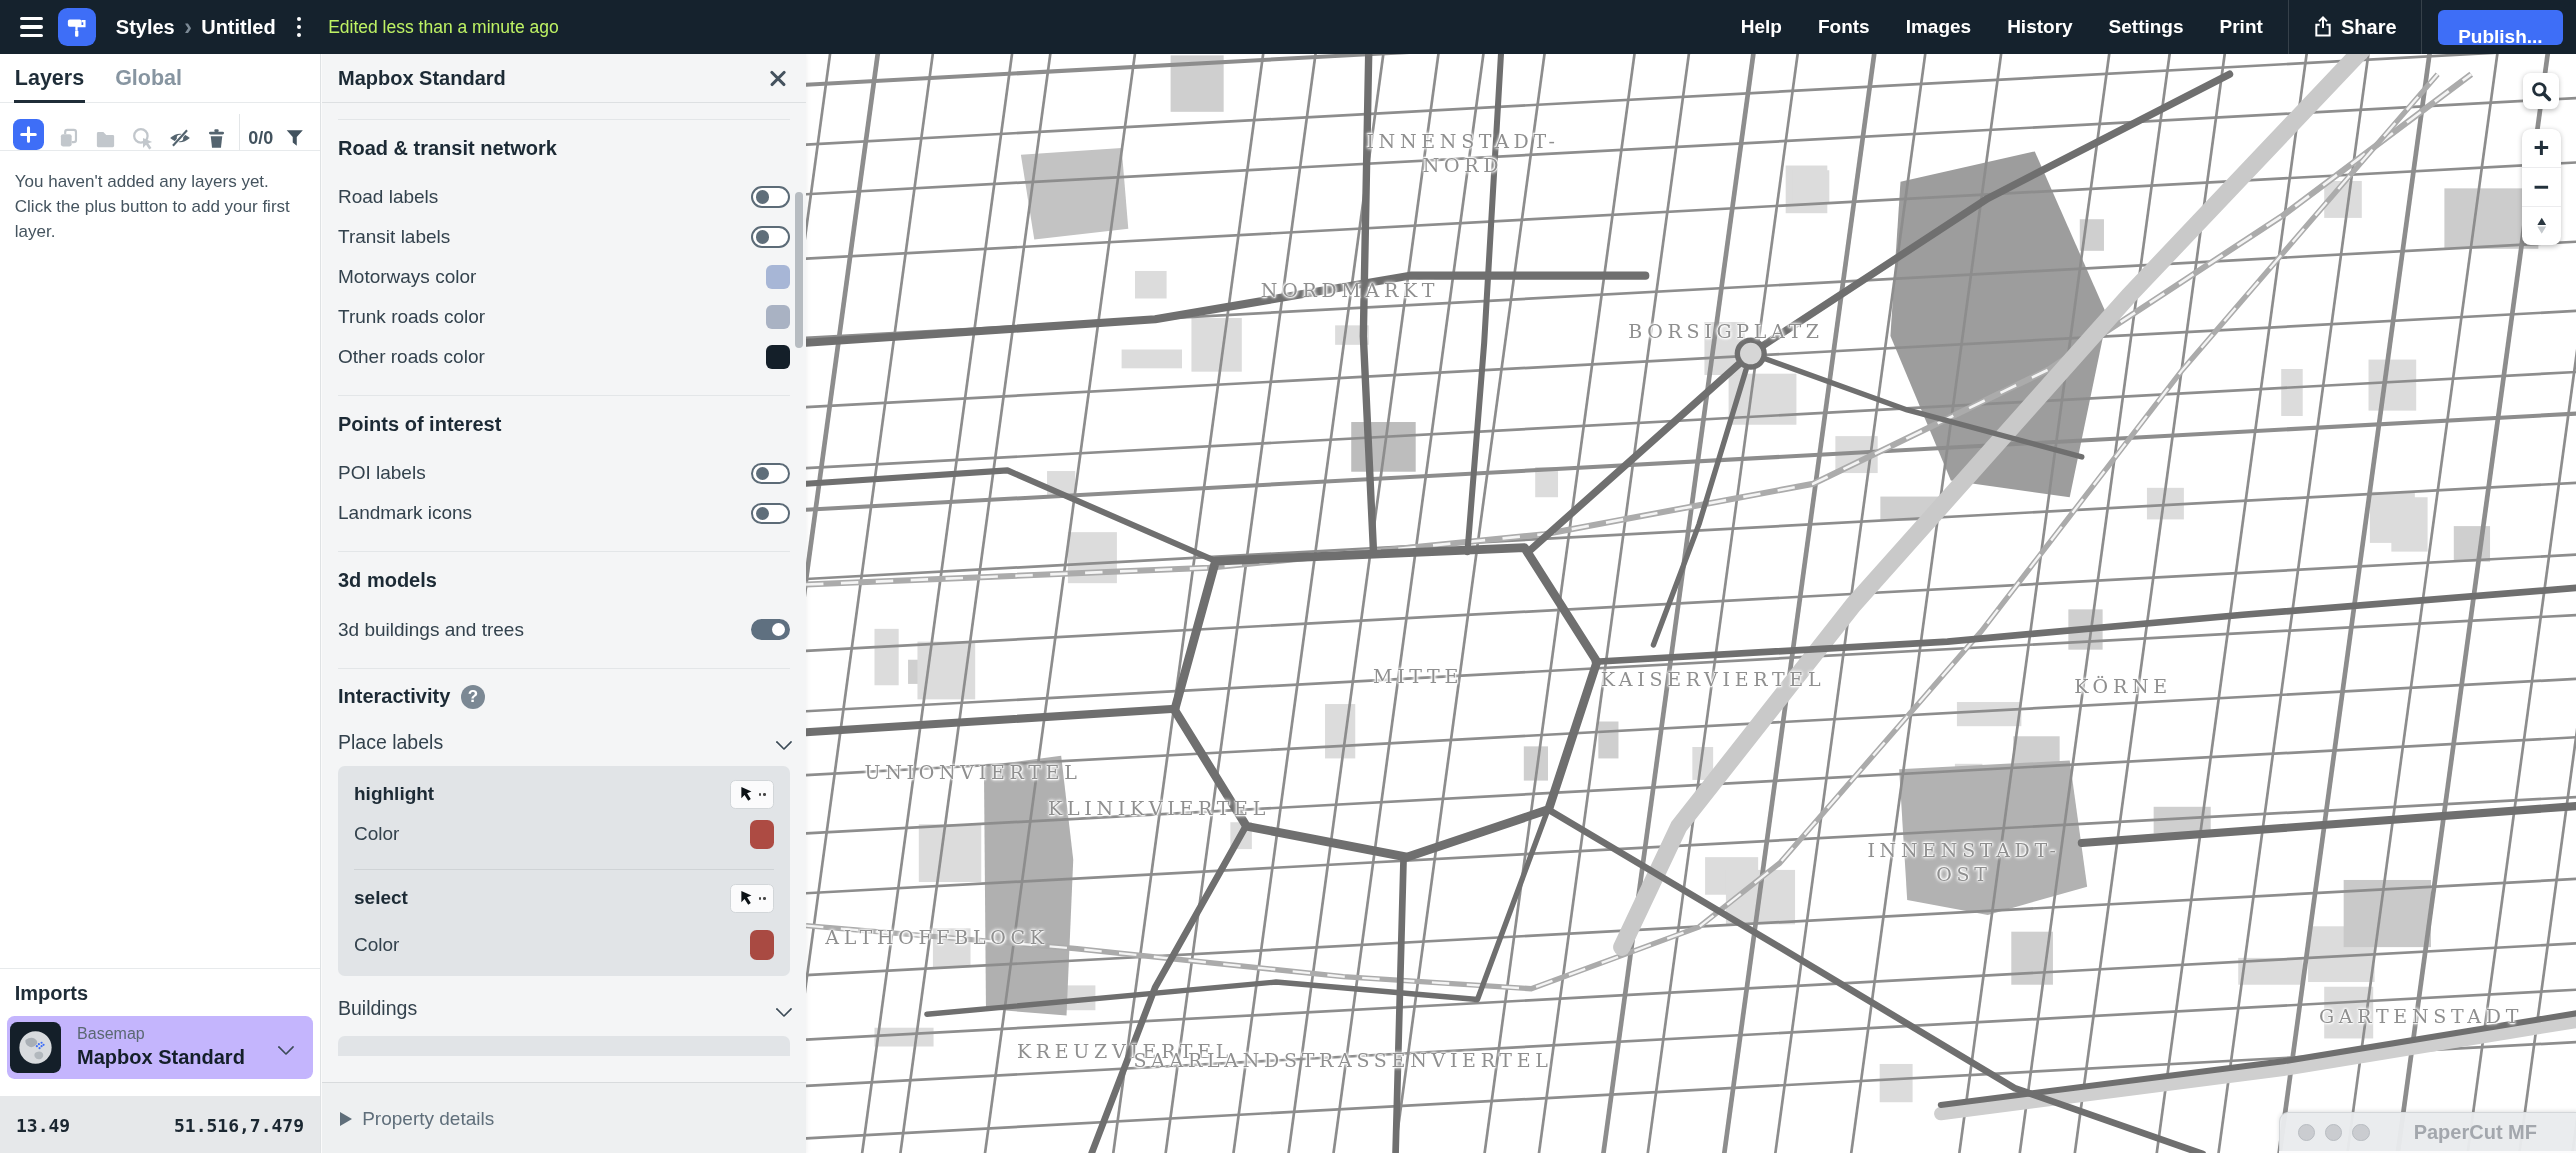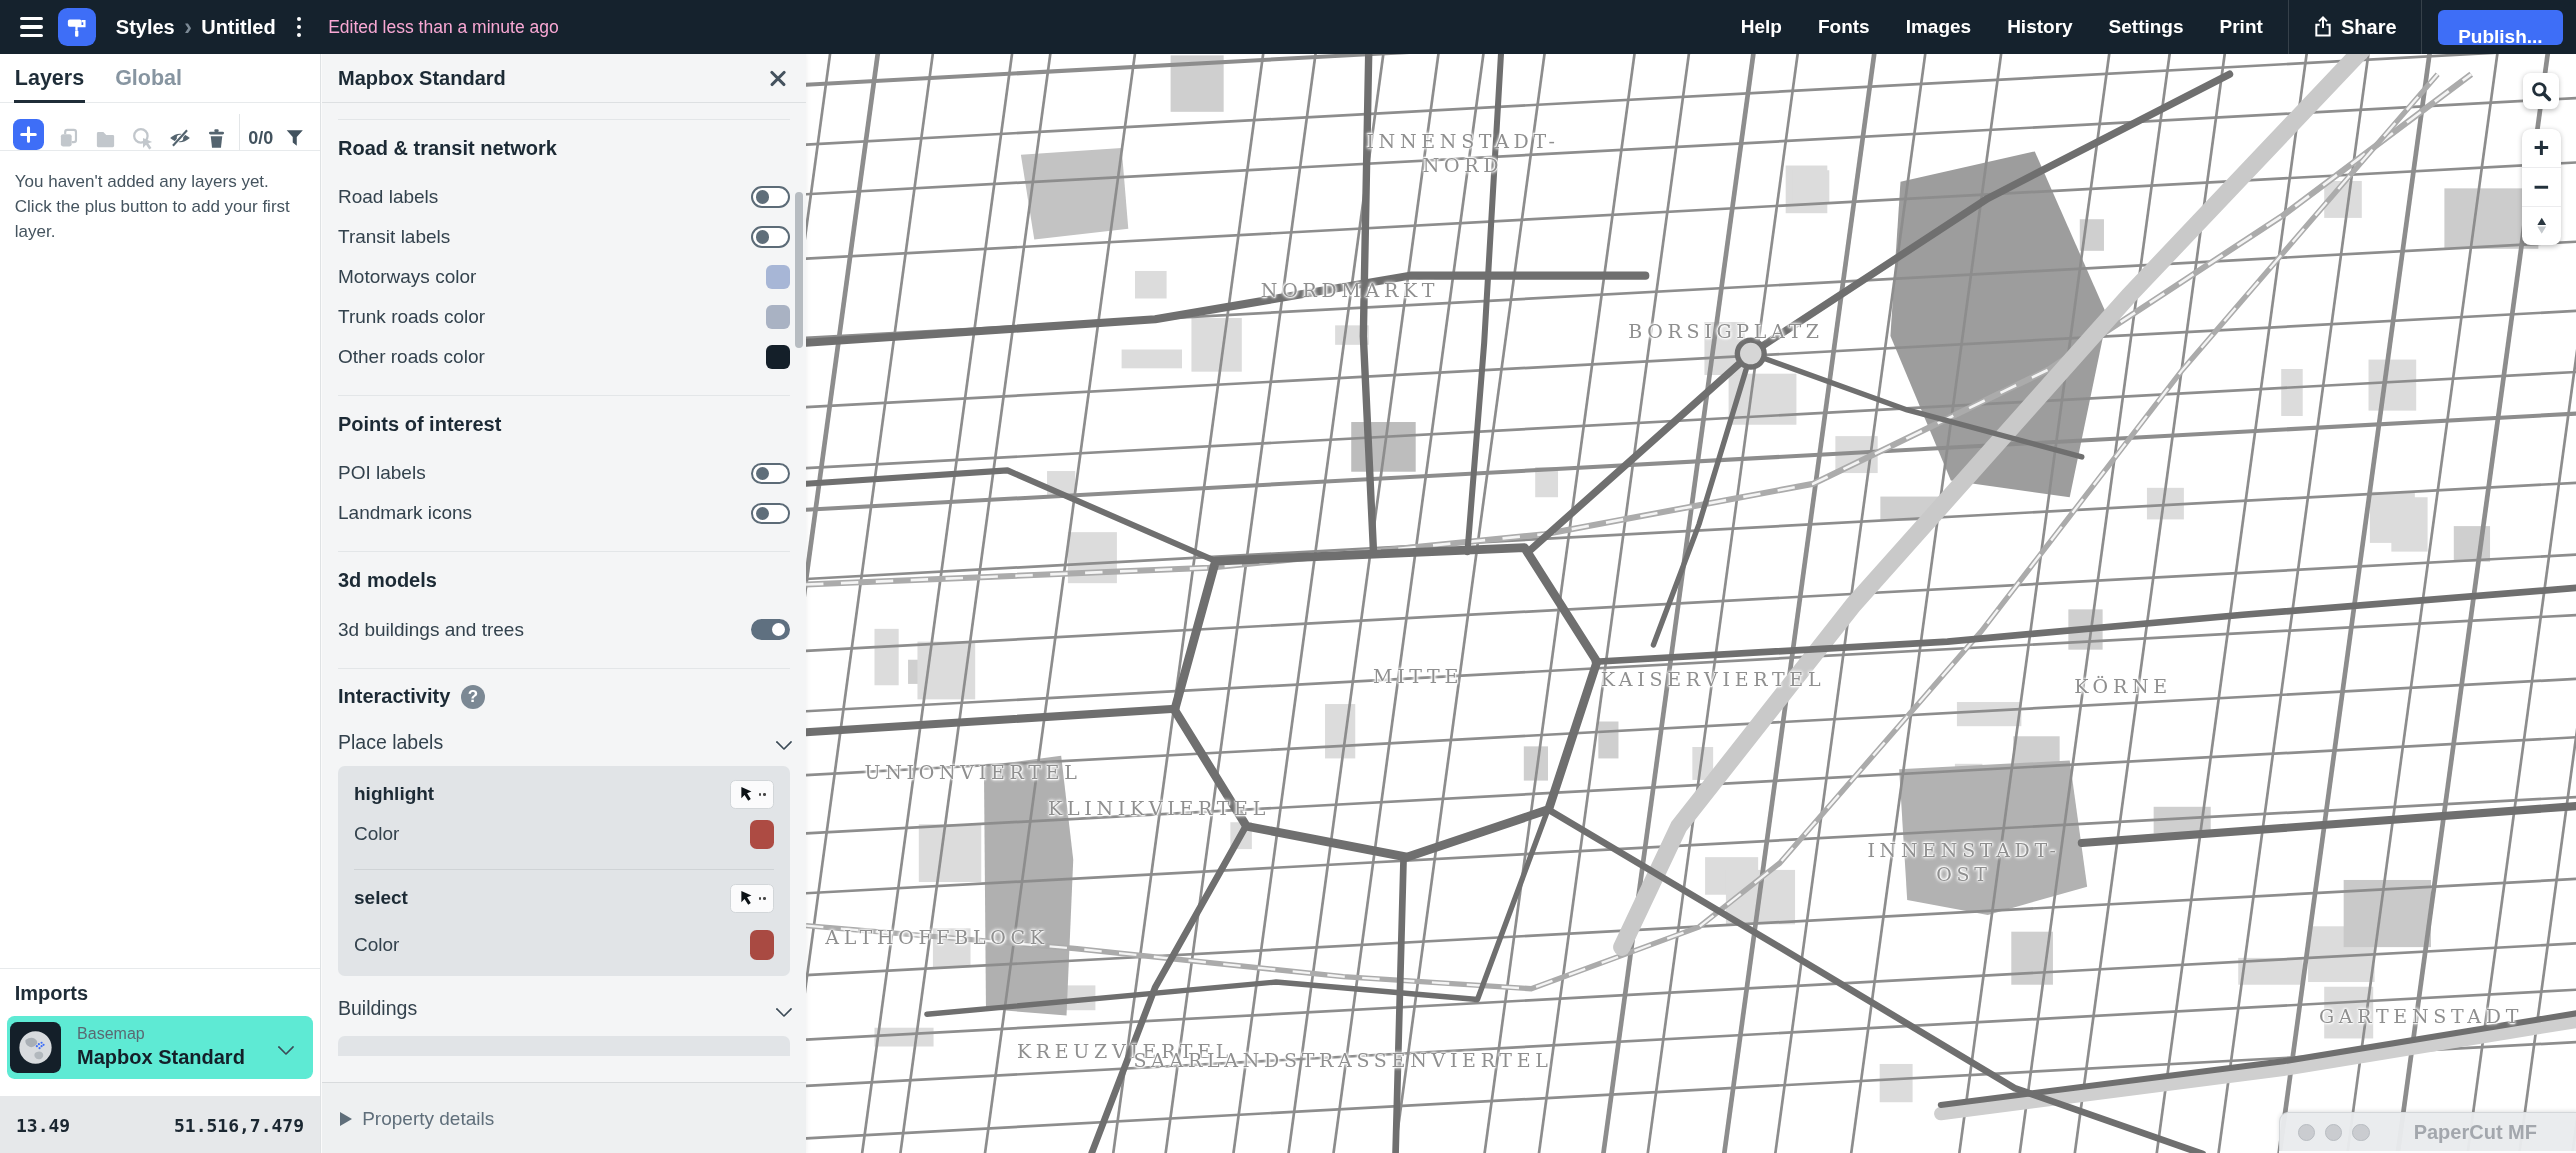--- a/index.html
+++ b/index.html
@@ -6,21 +6,21 @@
   #app{position:relative;width:2576px;height:1154px;overflow:hidden;font-family:"Liberation Sans",sans-serif;-webkit-font-smoothing:antialiased;}
   
   .topbar{position:absolute;left:0;top:0;width:2576px;height:54px;background:#15222d;display:flex;align-items:center;color:#fff;z-index:50;}
   .hamburger{width:23px;height:20px;margin-left:20px;display:flex;flex-direction:column;justify-content:space-between;cursor:pointer;}
   .hamburger span{display:block;height:3.4px;background:#fff;border-radius:2px;}
   .logo{width:38px;height:38px;border-radius:9.4px;margin-left:14.8px;display:flex;align-items:center;justify-content:center;}
   .crumb{font-size:20px;font-weight:bold;margin-left:20px;}
   .crumb-sep{color:#7c8a96;font-size:23px;margin:0 9.4px;font-weight:bold;}
   .kebab{display:flex;flex-direction:column;gap:4px;margin-left:17.5px;cursor:pointer;padding:4px;}
   .kebab i{width:4px;height:4px;border-radius:50%;background:#fff;}
-  .edited{font-size:17.5px;color:#f9a8d4;margin-left:23px;}
+  .edited{font-size:17.5px;color:#bef264;margin-left:23px;}
   .topnav{margin-left:auto;display:flex;align-items:center;height:100%;}
   .topnav .navitem{font-size:19px;font-weight:bold;color:#fff;padding:0 18px;cursor:pointer;}
   .vdiv{width:1.3px;height:54px;background:rgba(255,255,255,0.14);margin:0 6.7px;}
   .share{display:flex;align-items:center;gap:8px;font-size:20px;font-weight:bold;padding:0 17.5px;cursor:pointer;}
   .publish{height:35px;border-radius:6px;border:none;color:#fff;font-size:19px;font-weight:bold;font-family:inherit;padding:16px 20px;margin:0 13.4px 0 9.4px;cursor:pointer;}
   
   .sidebar{position:absolute;left:0;top:54px;width:321px;height:1100px;background:#fff;border-right:1.3px solid #dfe2e4;box-sizing:border-box;z-index:40;}
   .tabs{height:48px;display:flex;align-items:stretch;padding:0 14.8px;gap:31px;border-bottom:1.3px solid #e7eaec;}
   .tab{display:flex;align-items:center;font-size:21.5px;font-weight:bold;color:#8795a1;position:relative;cursor:pointer;}
   .tab.active{color:#1f2d38;}
@@ -28,21 +28,21 @@
   .ltoolbar{height:47px;display:flex;align-items:flex-end;padding:0 13.4px;border-bottom:1.3px solid #e7eaec;}
   .plusbtn{width:31px;height:31px;border-radius:7.4px;border:none;display:flex;align-items:center;justify-content:center;cursor:pointer;}
   .plusbtn svg{display:block;}
   .ticon{width:24px;height:24px;margin-left:12.8px;display:flex;align-items:center;justify-content:center;cursor:pointer;}
   .tb-div{width:1.3px;height:36px;background:#e3e6e8;margin-left:10.7px;}
   .rightgrp{margin-left:auto;display:flex;align-items:center;gap:9.4px;}
   .counter{font-size:18px;font-weight:bold;color:#42525e;}
   .empty-msg{padding:17.5px 14.8px;font-size:17px;line-height:25px;color:#45545f;width:295px;}
   .imports{position:absolute;left:0;right:0;bottom:58px;border-top:1.3px solid #e7eaec;padding:13.4px 6.7px 17.5px;}
   .imports-h{font-size:20px;font-weight:bold;color:#1f2d38;margin:0 0 10.7px 8px;}
-  .import-card{height:56px;background:#5eead4;border-radius:7.4px;display:flex;align-items:center;padding:3.4px;box-sizing:content-box;cursor:pointer;}
+  .import-card{height:56px;background:#c4b5fd;border-radius:7.4px;display:flex;align-items:center;padding:3.4px;box-sizing:content-box;cursor:pointer;}
   .globe-sq{width:51px;height:51px;border-radius:7.4px;background:#141f29;display:flex;align-items:center;justify-content:center;flex:0 0 auto;}
   .import-txt{margin-left:16px;display:flex;flex-direction:column;gap:2.7px;}
   .import-label{font-size:16px;color:#5a6872;}
   .import-value{font-size:20px;font-weight:bold;color:#141f29;}
   .import-chev{margin-left:auto;margin-right:17.5px;}
   .chev{display:inline-block;width:10px;height:10px;border-right:2.7px solid #3c4b57;border-bottom:2.7px solid #3c4b57;transform:rotate(45deg);border-radius:1.3px;}
   .statusbar{position:absolute;left:0;right:0;bottom:0;height:58px;background:#e6e8ea;display:flex;align-items:center;justify-content:space-between;padding:0 16px;font-family:"DejaVu Sans Mono",monospace;font-size:18px;font-weight:bold;color:#1b2731;}
   
   .panel{position:absolute;left:322px;top:54px;width:484px;height:1100px;background:#f4f5f6;z-index:30;box-shadow:1.3px 0 5.4px rgba(0,0,0,0.08);}
   .panel-header{height:48px;border-bottom:1.3px solid #dde0e2;display:flex;align-items:center;justify-content:space-between;padding:0 16px;}

